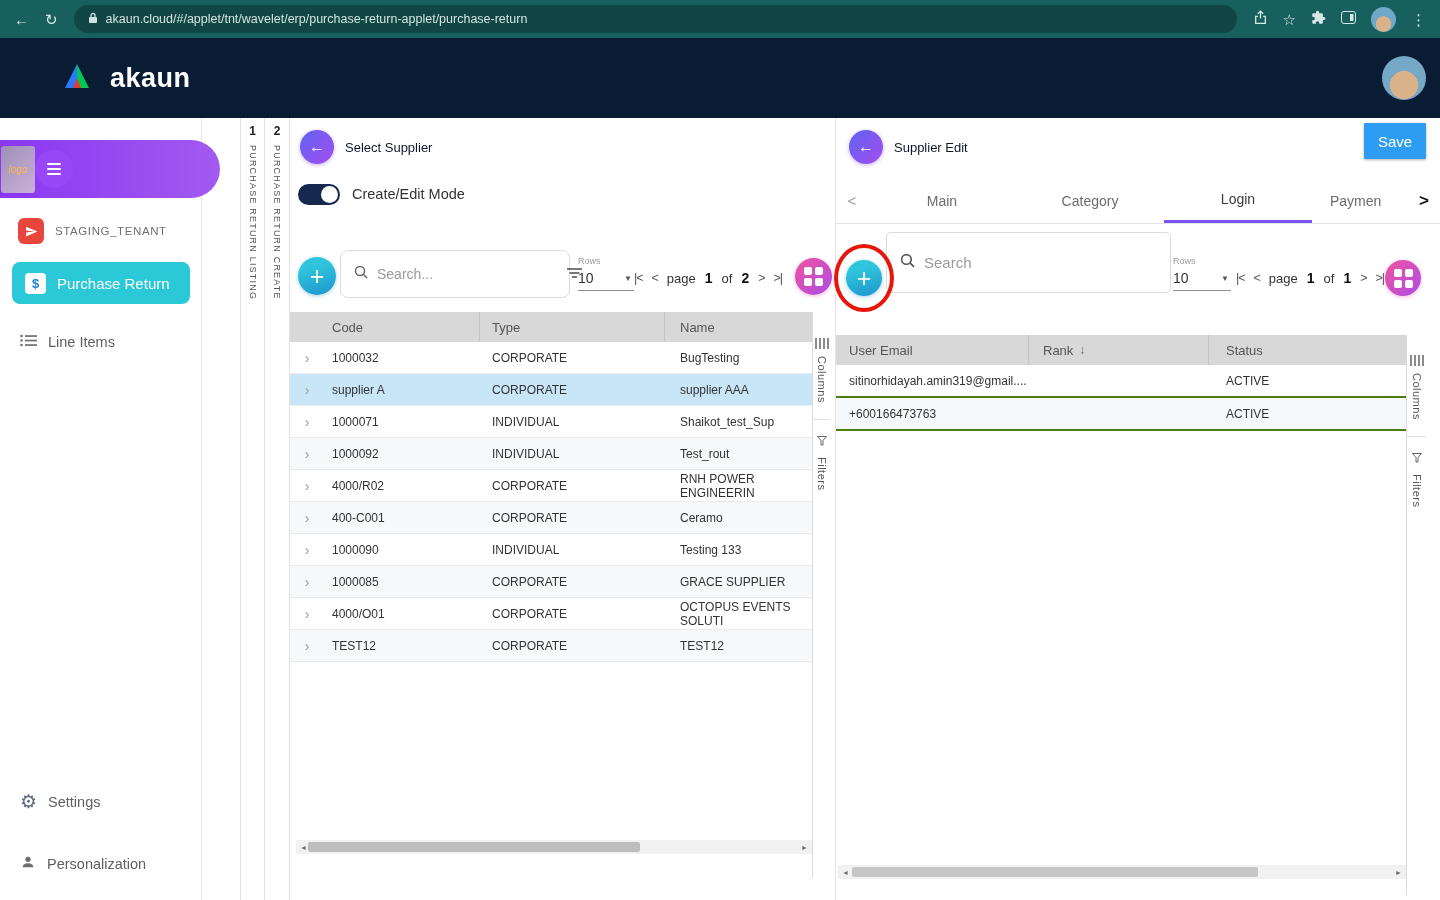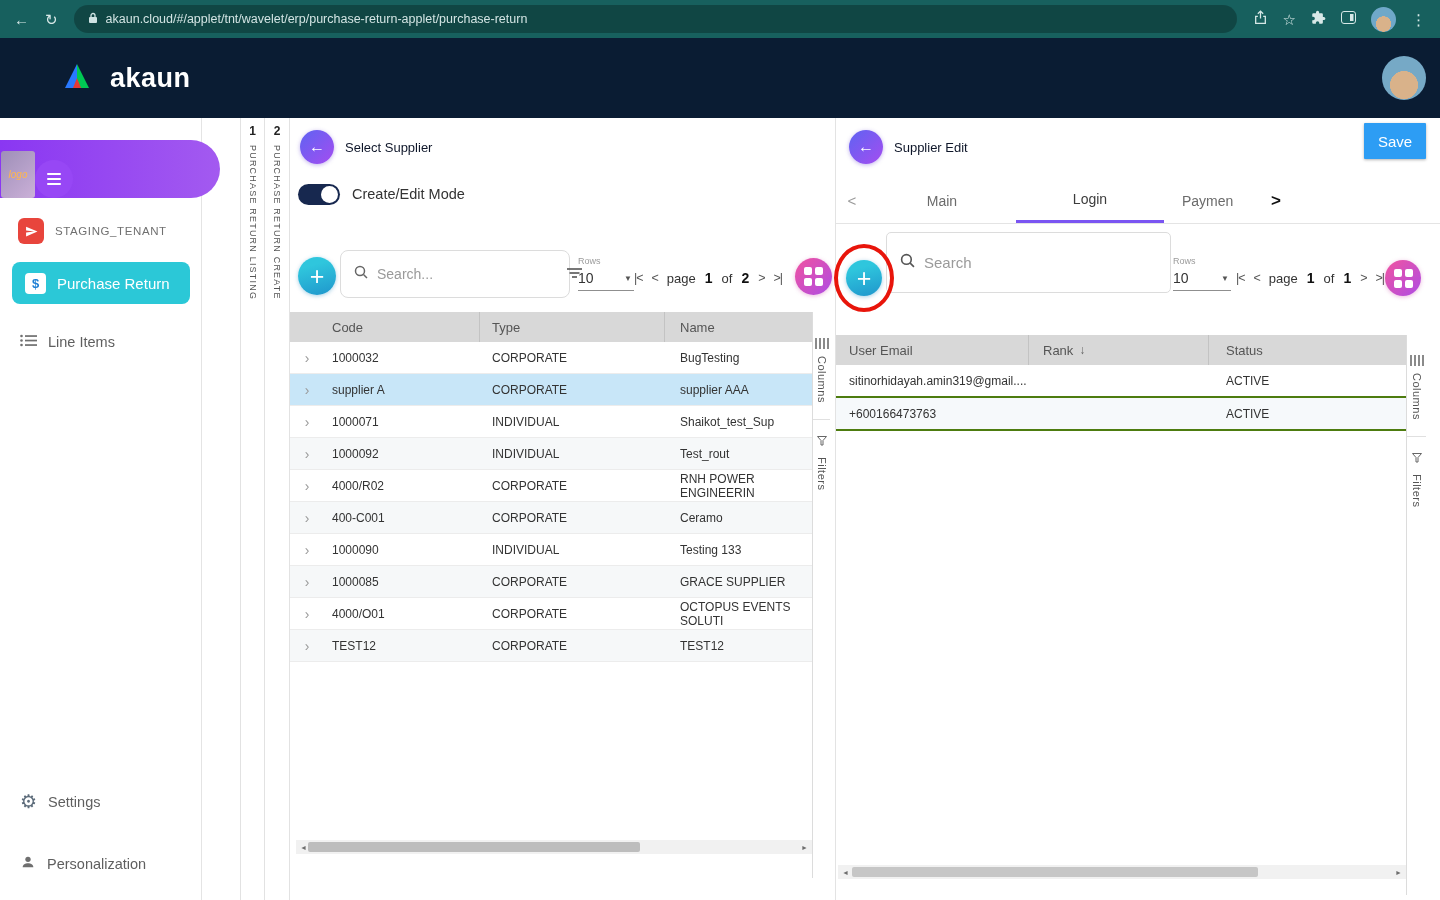--- a/index.html
+++ b/index.html
@@ -21,21 +21,21 @@
   .appbar{position:absolute;left:0;top:38px;width:1440px;height:80px;background:#0a1c33;
     display:flex;align-items:center;padding-left:62px}
   .logo-word{color:#fff;font-size:27px;font-weight:bold;letter-spacing:.5px;margin-left:18px}
   .app-avatar{position:absolute;right:14px;top:18px;width:44px;height:44px;border-radius:50%;
     background:radial-gradient(circle at 50% 66%,#d9b28a 0 38%,#76a9c6 39%)}
 
   
   .sidebar{position:absolute;left:0;top:118px;width:202px;height:782px;background:#fff;border-right:1px solid #e4e4e4}
   .applet-head{position:absolute;left:0;top:22px;width:220px;height:58px;z-index:3;
     background:linear-gradient(90deg,#8a37f2,#a35af0);border-radius:0 30px 30px 0;
-    display:flex;align-items:flex-end;color:#fff}
+    display:flex;align-items:center;color:#fff}
   .logo-thumb{width:34px;height:47px;margin-left:1px;border-radius:3px;flex:0 0 auto;
     background:linear-gradient(135deg,#9e8fb8,#cbb0d8);color:#ffb74d;font-size:10px;font-style:italic;
     display:flex;align-items:center;justify-content:center}
   .applet-title{flex:1;font-size:14.5px;line-height:1.25;padding:0 8px;font-weight:500}
   .ham-circle{width:38px;height:38px;border-radius:50%;background:#9747f5;margin-right:3px;flex:0 0 auto;
     display:flex;align-items:center;justify-content:center}
   .ham-bars{display:flex;flex-direction:column;gap:3px}
   .ham-bars i{display:block;width:14px;height:2px;background:#fff;border-radius:1px}
   .side-item{position:absolute;display:flex;align-items:center;gap:11px;color:#5f5f5f;font-size:14.5px;cursor:default}
   .staging{left:18px;top:100px;font-size:11.5px;letter-spacing:.6px;color:#707070}
@@ -419,20 +419,21 @@
   <section class="panel panel-right">
     <div class="back-btn" style="left:13px;top:12px">
       <span>←</span>
     </div>
     <div class="panel-title" style="left:58px;top:22px">Supplier Edit</div>
     <button class="save-btn">Save</button>
 
     <div class="tabs">
       <span class="tabchev">&lt;</span>
       <span class="tab">Main</span>
+      <span class="tab">Category</span>
       <span class="tab active">Login</span>
       <span class="tab cut">Paymen</span>
       <span class="tabchev rt">&gt;</span>
     </div>
 
     <div class="plus-btn" style="left:10px;top:142px;width:36px;height:36px">
       <span>+</span>
     </div>
     <div class="annotation"></div>
 

